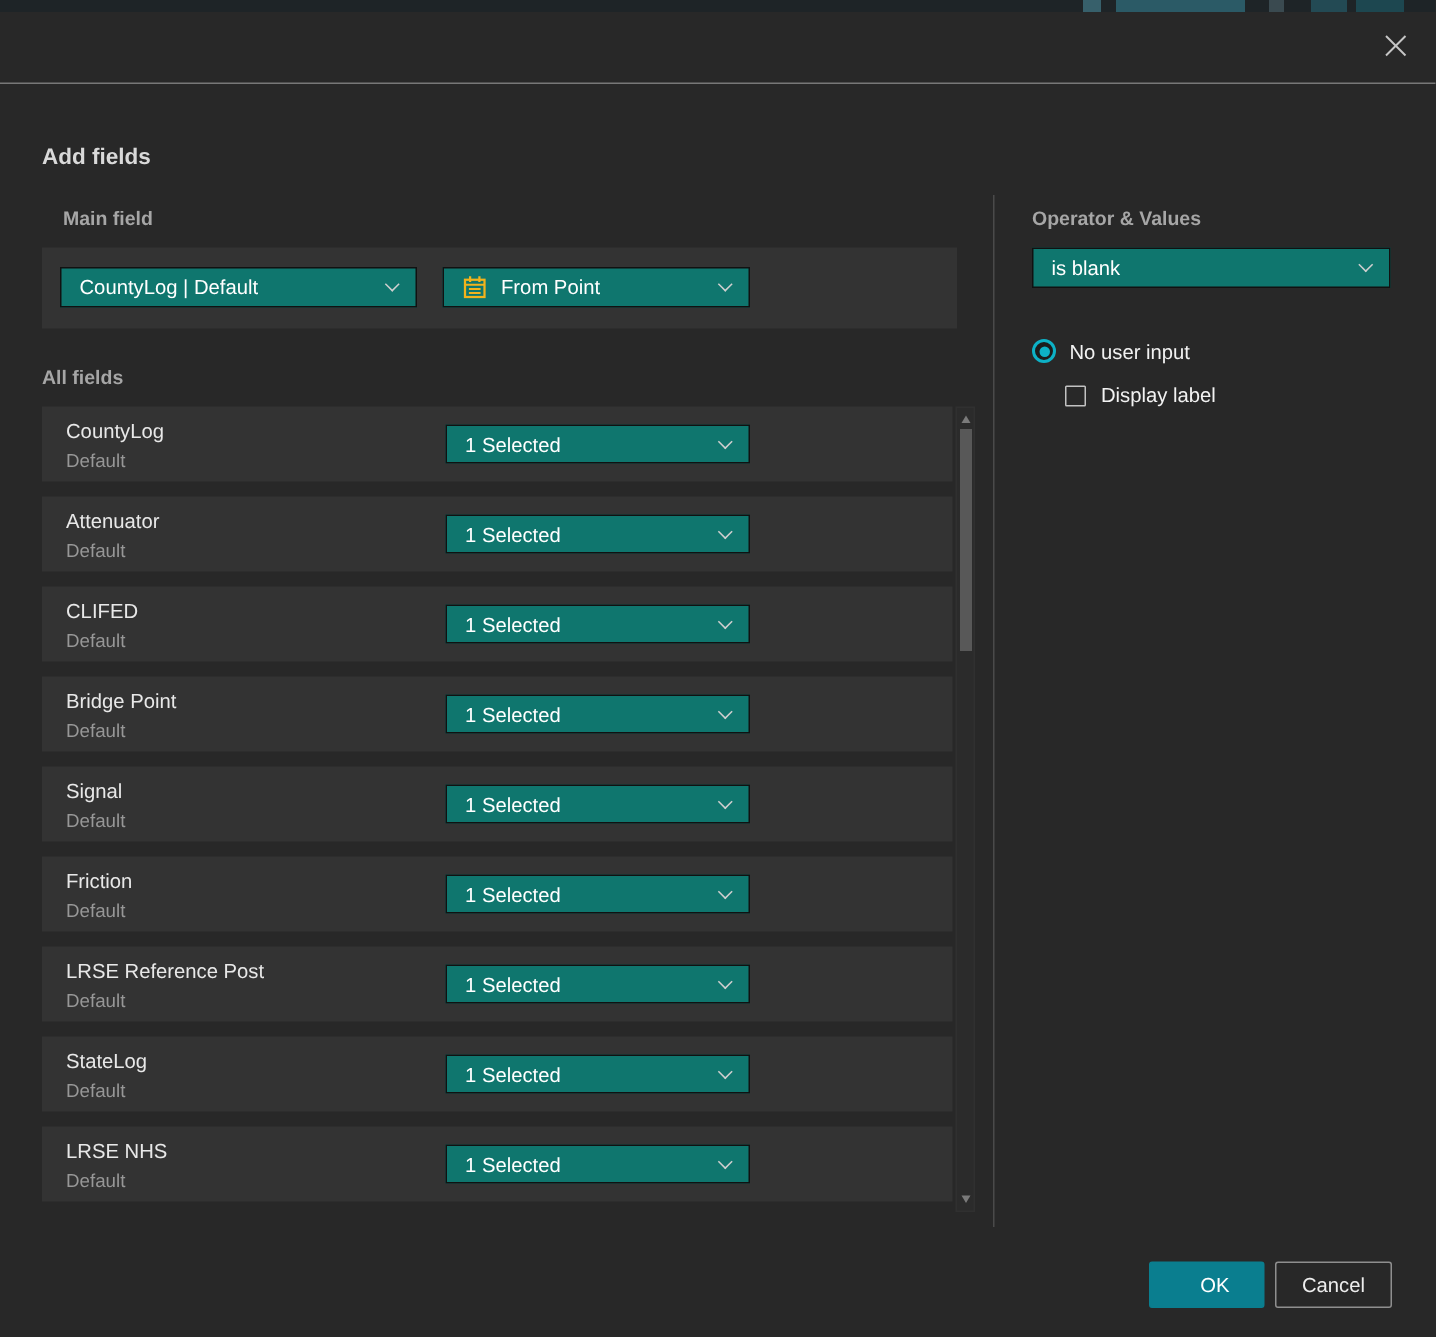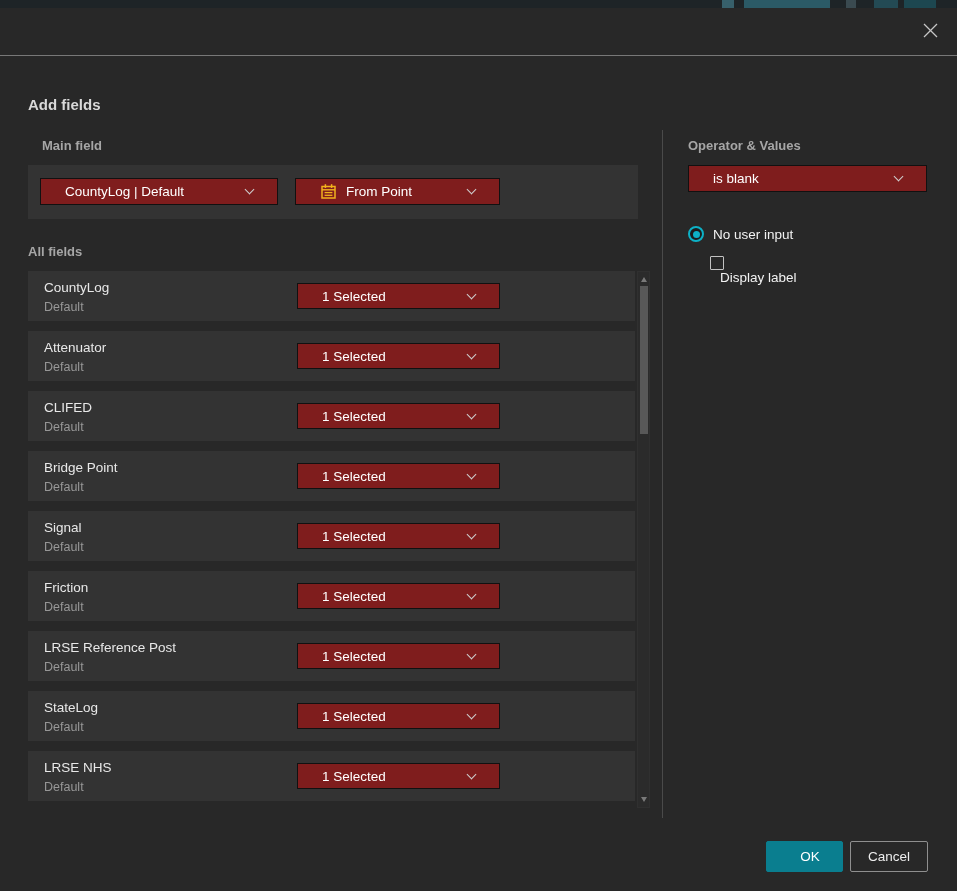--- a/index.html
+++ b/index.html
@@ -36,23 +36,23 @@
     position:absolute; left:28px; top:41px;
     font-size:15px; font-weight:700; color:#d9d9d9;
   }
   .group-label { font-size:13px; font-weight:700; color:#a6a6a6; position:absolute; }
   .label-main-field { left:28px; top:83px;padding-left:14px; }
   .label-all-fields { left:28px; top:189px; }
   .label-operator  { left:688px; top:83px; }
 
   
   .dropdown {
-    position:absolute; background:#7f1d1d; border:1px solid #111;
+    position:absolute; background:#0f766e; border:1px solid #111;
     display:flex; align-items:center; height:27px; cursor:pointer;
-    padding:0 24px; color:#ffffff; font-size:13.5px;
+    padding:0 12px; color:#ffffff; font-size:13.5px;
   }
   .dropdown .dd-text { flex:1; white-space:nowrap; overflow:hidden; }
   .chevron {
     width:7px; height:7px; border-right:1.6px solid #cfcfcf; border-bottom:1.6px solid #cfcfcf;
     transform:rotate(45deg); margin-left:8px; margin-top:-4px; flex:0 0 auto;
   }
 
   
   .main-panel { position:absolute; left:28px; top:110px; width:610px; height:54px; background:#333333; }
   .dd-layer { left:40px;  top:123px; width:238px; }
@@ -83,21 +83,21 @@
   .dd-operator { left:688px; top:110px; width:239px; }
 
   .radio-row { position:absolute; left:688px; top:171px; display:flex; align-items:center; cursor:pointer; }
   .radio-outer {
     width:16px; height:16px; border-radius:50%; border:2.5px solid var(--radio-teal);
     background:#1c1c1c; display:flex; align-items:center; justify-content:center; flex:0 0 auto;
   }
   .radio-inner { width:7px; height:7px; border-radius:50%; background:var(--radio-teal); }
   .radio-row .rlabel { margin-left:9px; font-size:13.5px; color:#f2f2f2; }
 
-  .checkbox-row { position:absolute; left:710px; top:201px; display:flex; align-items:flex-start; cursor:pointer;flex-direction:column; }
+  .checkbox-row { position:absolute; left:710px; top:201px; display:flex; align-items:center; cursor:pointer; }
   .checkbox-box { width:14px; height:14px; border:1.5px solid #c2c2c2; background:transparent; border-radius:1px; flex:0 0 auto; }
   .checkbox-row .clabel { margin-left:10px; font-size:13.5px; color:#f2f2f2; }
 
   
   .btn { position:absolute; top:786px; height:31px; font-size:13.5px; cursor:pointer;
          display:flex; align-items:center; justify-content:center; border-radius:2px;
          font-family:"Liberation Sans", sans-serif; }
   .btn-ok { left:766px; width:77px; background:var(--accent-teal); color:#ffffff; border:1px solid var(--accent-teal);padding-left:11px; }
   .btn-cancel { left:850px; width:78px; background:transparent; color:#ededed; border:1px solid #8f8f8f; }
 </style>

